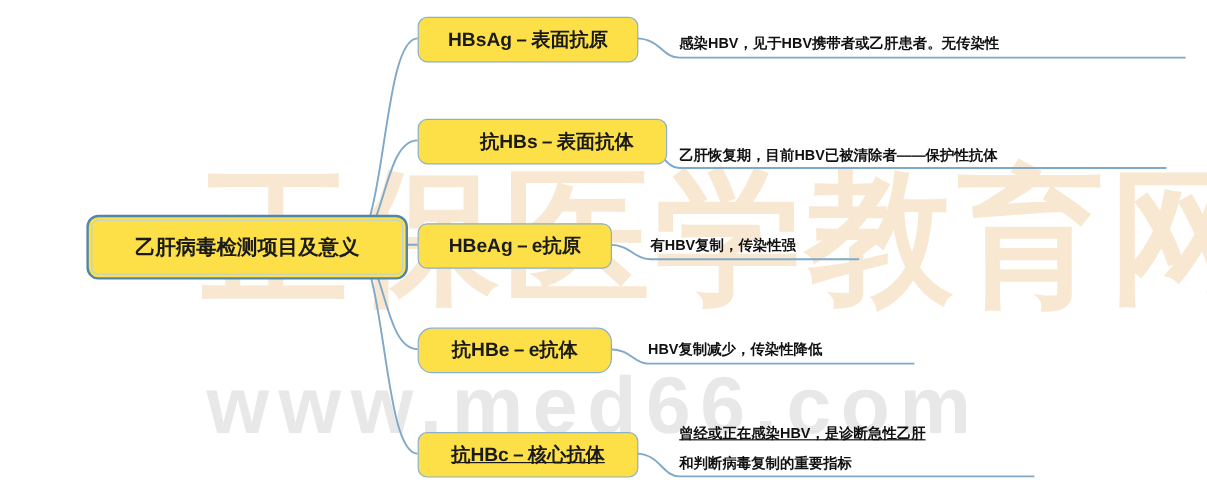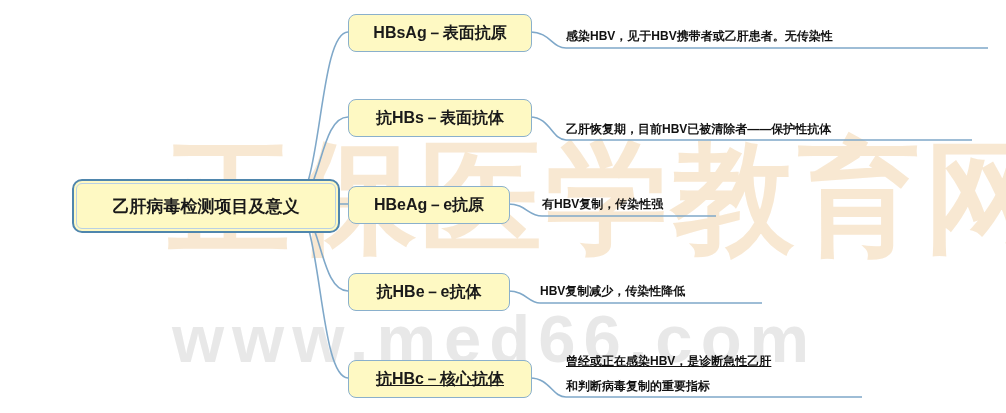--- a/index.html
+++ b/index.html
@@ -10,28 +10,28 @@
   .wm{position:absolute;white-space:nowrap;font-weight:bold;pointer-events:none;z-index:0;}
   .wm-brand{left:168px;top:118px;font-size:122px;letter-spacing:4px;color:rgba(233,179,106,0.30);font-family:"Liberation Serif","DejaVu Serif",serif;}
   .wm-url{left:172px;top:300px;font-size:67px;letter-spacing:8px;color:rgba(185,185,185,0.33);}
 
   
   #wires{position:absolute;left:0;top:0;z-index:1;}
   #wires path{fill:none;stroke:#7fa8c9;stroke-width:1.6px;}
 
   
   .node{position:absolute;z-index:2;display:flex;align-items:center;justify-content:center;
-        background:#fef9c3;border:1.6px solid #8ab0cc;border-radius:8px;
+        background:#fde047;border:1.6px solid #8ab0cc;border-radius:8px;
         font-size:16px;font-weight:bold;color:#1a1a1a;white-space:nowrap;}
   .root{border:2px solid #4f86ad;border-radius:10px;outline:1px solid #b9d1e4;outline-offset:-5px;
         font-size:17px;margin-left:44px;}
   .n1{left:348px;top:14px;width:182px;height:36px;}
-  .n2{left:348px;top:99px;width:182px;height:36px;}
+  .n2{left:348px;top:99px;width:182px;height:36px;padding-left:24px;}
   .n3{left:348px;top:186px;width:160px;height:36px;}
-  .n4{left:348px;top:273px;width:160px;height:36px;}
+  .n4{left:348px;top:273px;width:160px;height:36px;border-radius:12px;}
   .n5{left:348px;top:360px;width:182px;height:36px;text-decoration:underline;}
   .root{left:28px;top:179px;width:264px;height:50px;}
 
   
   .desc{position:absolute;z-index:2;font-size:12px;font-weight:bold;color:#111;
         line-height:22px;white-space:nowrap;}
   .d1{left:566px;top:25px;}
   .d2a{left:566px;top:95px;}
   .d2b{left:566px;top:118px;}
   .d3{left:542px;top:193px;}

